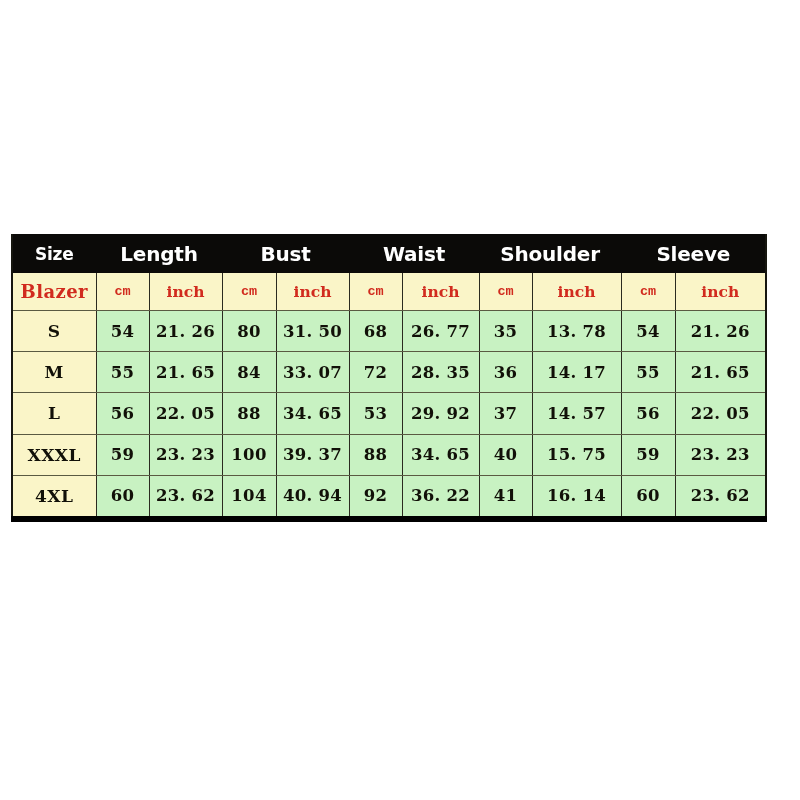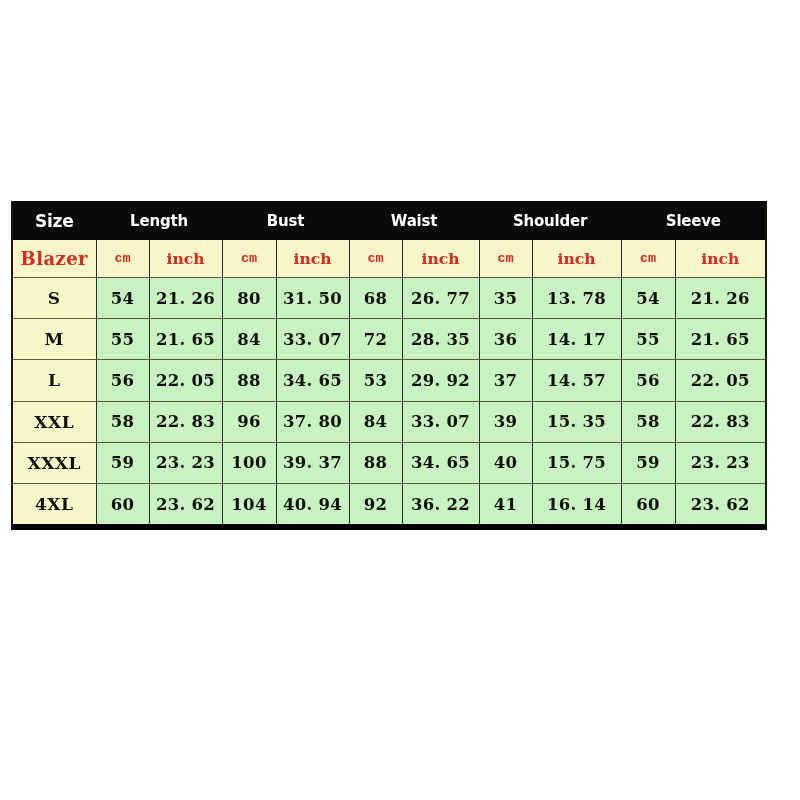--- a/index.html
+++ b/index.html
@@ -16,21 +16,21 @@
     position: relative;
     width: 800px;
     height: 800px;
     background: #ffffff;
   }
 
   
   .chart-wrap {
     position: absolute;
     left: 11px;
-    top: 201px;
+    top: 234px;
     width: 754px;
   }
 
   table.size-chart {
     border-collapse: collapse;
     table-layout: fixed;
     width: 754px;
     background: #faf5c8;
   }
 
@@ -42,21 +42,21 @@
     text-align: center;
     vertical-align: middle;
   }
 
   
   tr.group-row th {
     background: #0b0a08;
     color: #ffffff;
     font-family: "DejaVu Sans", sans-serif;
     font-weight: bold;
-    font-size: 15px;
+    font-size: 20px;
     letter-spacing: -0.2px;
     height: 37px;
     border-color: #0b0a08;
     border-top: 1px solid #0b0a08;
     border-bottom: 1px solid #0b0a08;
   }
   tr.group-row th.corner-cell {
     font-size: 17px;
   }
 
@@ -182,33 +182,20 @@
           <td class="group-start">88</td>
           <td>34. 65</td>
           <td class="group-start">53</td>
           <td>29. 92</td>
           <td class="group-start">37</td>
           <td>14. 57</td>
           <td class="group-start">56</td>
           <td>22. 05</td>
         </tr>
         <tr class="data-row">
-          <td class="size-cell">XXL</td>
-          <td>58</td>
-          <td>22. 83</td>
-          <td class="group-start">96</td>
-          <td>37. 80</td>
-          <td class="group-start">84</td>
-          <td>33. 07</td>
-          <td class="group-start">39</td>
-          <td>15. 35</td>
-          <td class="group-start">58</td>
-          <td>22. 83</td>
-        </tr>
-        <tr class="data-row">
           <td class="size-cell">XXXL</td>
           <td>59</td>
           <td>23. 23</td>
           <td class="group-start">100</td>
           <td>39. 37</td>
           <td class="group-start">88</td>
           <td>34. 65</td>
           <td class="group-start">40</td>
           <td>15. 75</td>
           <td class="group-start">59</td>

